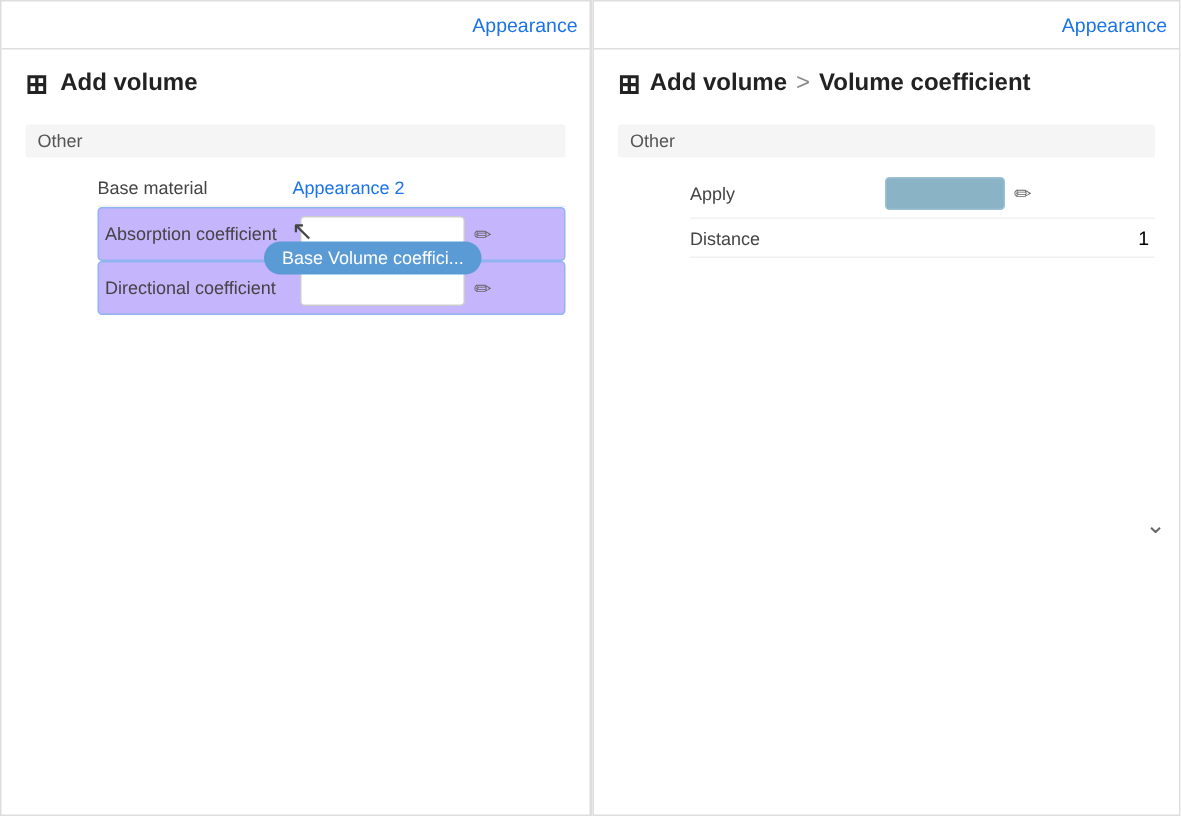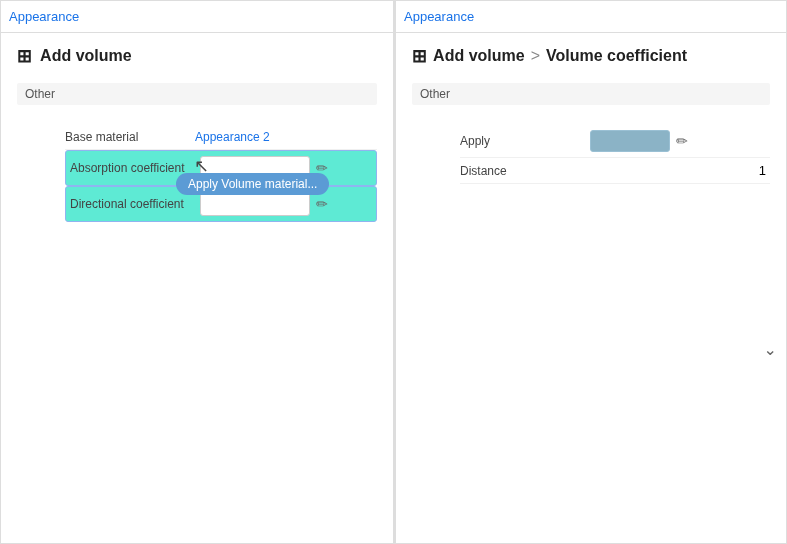--- a/index.html
+++ b/index.html
@@ -15,21 +15,21 @@
 
     .panel {
       flex: 1;
       background: #fff;
       display: flex;
       flex-direction: column;
       border: 1px solid #ddd;
     }
 
     .panel-header {
-      text-align: left;
+      text-align: right;
       padding: 8px;
       border-bottom: 1px solid #ddd;
       color: #1a73e8;
       font-size: 13px;
       font-weight: 500;
     }
 
     .panel-content {
       padding: 12px 16px;
       flex: 1;
@@ -43,21 +43,21 @@
       font-weight: 600;
       margin-bottom: 16px;
       color: #222;
     }
 
     .section-label {
       font-size: 12px;
       color: #555;
       background: #f5f5f5;
       padding: 4px 8px;
-      margin-bottom: 20px;
+      margin-bottom: 8px;
       border-radius: 2px;
     }
 
     .field-row {
       display: flex;
       align-items: center;
       padding: 5px 0;
       border-bottom: 1px solid #f0f0f0;
       margin-left: 48px;
     }
@@ -92,21 +92,21 @@
     }
 
     .edit-icon {
       color: #666;
       cursor: pointer;
       font-size: 14px;
     }
 
     
     .field-row.highlighted {
-      background: #5eead4;
+      background: #c4b5fd;
       border: 1px solid #90b4f0;
       border-radius: 3px;
       padding: 5px 4px;
       justify-content: space-between;
     }
 
     
     .tooltip-btn {
       background: #5b9bd5;
       color: white;
@@ -191,21 +191,21 @@
 
     <div class="field-row highlighted" style="position:relative;">
       <span class="field-label">Absorption coefficient</span>
       <div class="field-value">
         <input class="field-input" type="text" style="">
         <span class="edit-icon">✏</span>
       </div>
 
       <span style="position:absolute; left:128px; top:4px; font-size:18px; color:#444;">↖</span>
 
-      <button class="tooltip-btn" style="position:absolute; left:110px; top:22px; z-index:10;">Apply Volume material...</button>
+      <button class="tooltip-btn" style="position:absolute; left:110px; top:22px; z-index:10;">Base Volume coeffici...</button>
     </div>
 
     <div class="field-row highlighted">
       <span class="field-label">Directional coefficient</span>
       <div class="field-value">
         <input class="field-input" type="text" style="">
         <span class="edit-icon">✏</span>
       </div>
     </div>
 

